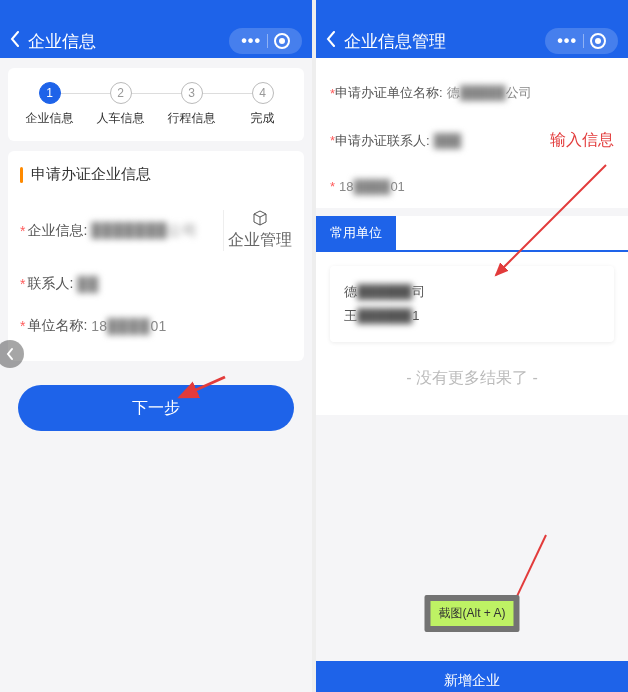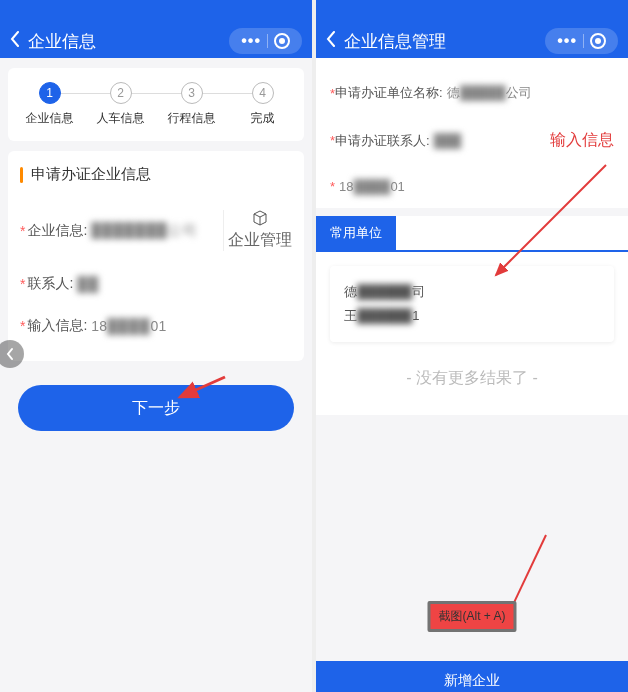--- a/index.html
+++ b/index.html
@@ -58,21 +58,21 @@
 .r-row .value { color: #888; margin-left: 4px; }
 .r-row .blur { filter: blur(3px); }
 .r-annot { color: #e23b3b; font-size: 16px; font-weight: 500; margin-left: auto; }
 .r-section { background: #fff; margin-top: 8px; }
 .tab-bar { display: flex; border-bottom: 2px solid #1e63e9; }
 .tab { background: #1e63e9; color: #fff; font-size: 13px; padding: 8px 14px; }
 .result-card { background: #fff; margin: 14px 14px 0 14px; border-radius: 4px; box-shadow: 0 1px 4px rgba(0,0,0,0.08); padding: 14px; }
 .result-card .line { font-size: 13px; color: #555; padding: 3px 0; }
 .result-card .blur { filter: blur(3px); }
 .no-more { text-align: center; color: #bbb; font-size: 16px; padding: 26px 0; }
-.tooltip { position: absolute; bottom: 60px; left: 50%; transform: translateX(-50%); background: #ef4444; border: 3px solid #737373; font-size: 12px; color: #333; padding: 4px 8px; border-radius: 2px; white-space: nowrap; }
+.tooltip { position: absolute; bottom: 60px; left: 50%; transform: translateX(-50%); background: #bef264; border: 6px solid #737373; font-size: 12px; color: #333; padding: 4px 8px; border-radius: 2px; white-space: nowrap; }
 .bottom-btn { position: absolute; bottom: 0; left: 0; right: 0; background: #1e63e9; color: #fff; text-align: center; height: 31px; line-height: 38px; font-size: 14px; }
 
 .r-arrow { position: absolute; width: 140px; height: 140px; pointer-events: none; }
 </style>
 </head>
 <body>
 
 <div class="container">
 
   <div class="phone left">
@@ -132,21 +132,21 @@
       </div>
 
       <div class="field-row">
         <span class="req">*</span>
         <span class="label">联系人:</span>
         <span class="value blur">██</span>
       </div>
 
       <div class="field-row">
         <span class="req">*</span>
-        <span class="label">输入信息:</span>
+        <span class="label">单位名称:</span>
         <span class="value">18<span class="blur">████</span>01</span>
       </div>
     </div>
 
     <div class="big-btn">下一步</div>
 
     <div class="carousel-prev">
       <svg width="10" height="14" viewBox="0 0 10 14">
           <path d="M7 2 L3 7 L7 12" stroke="#fff" stroke-width="2" fill="none" stroke-linecap="round"></path>
         </svg>

